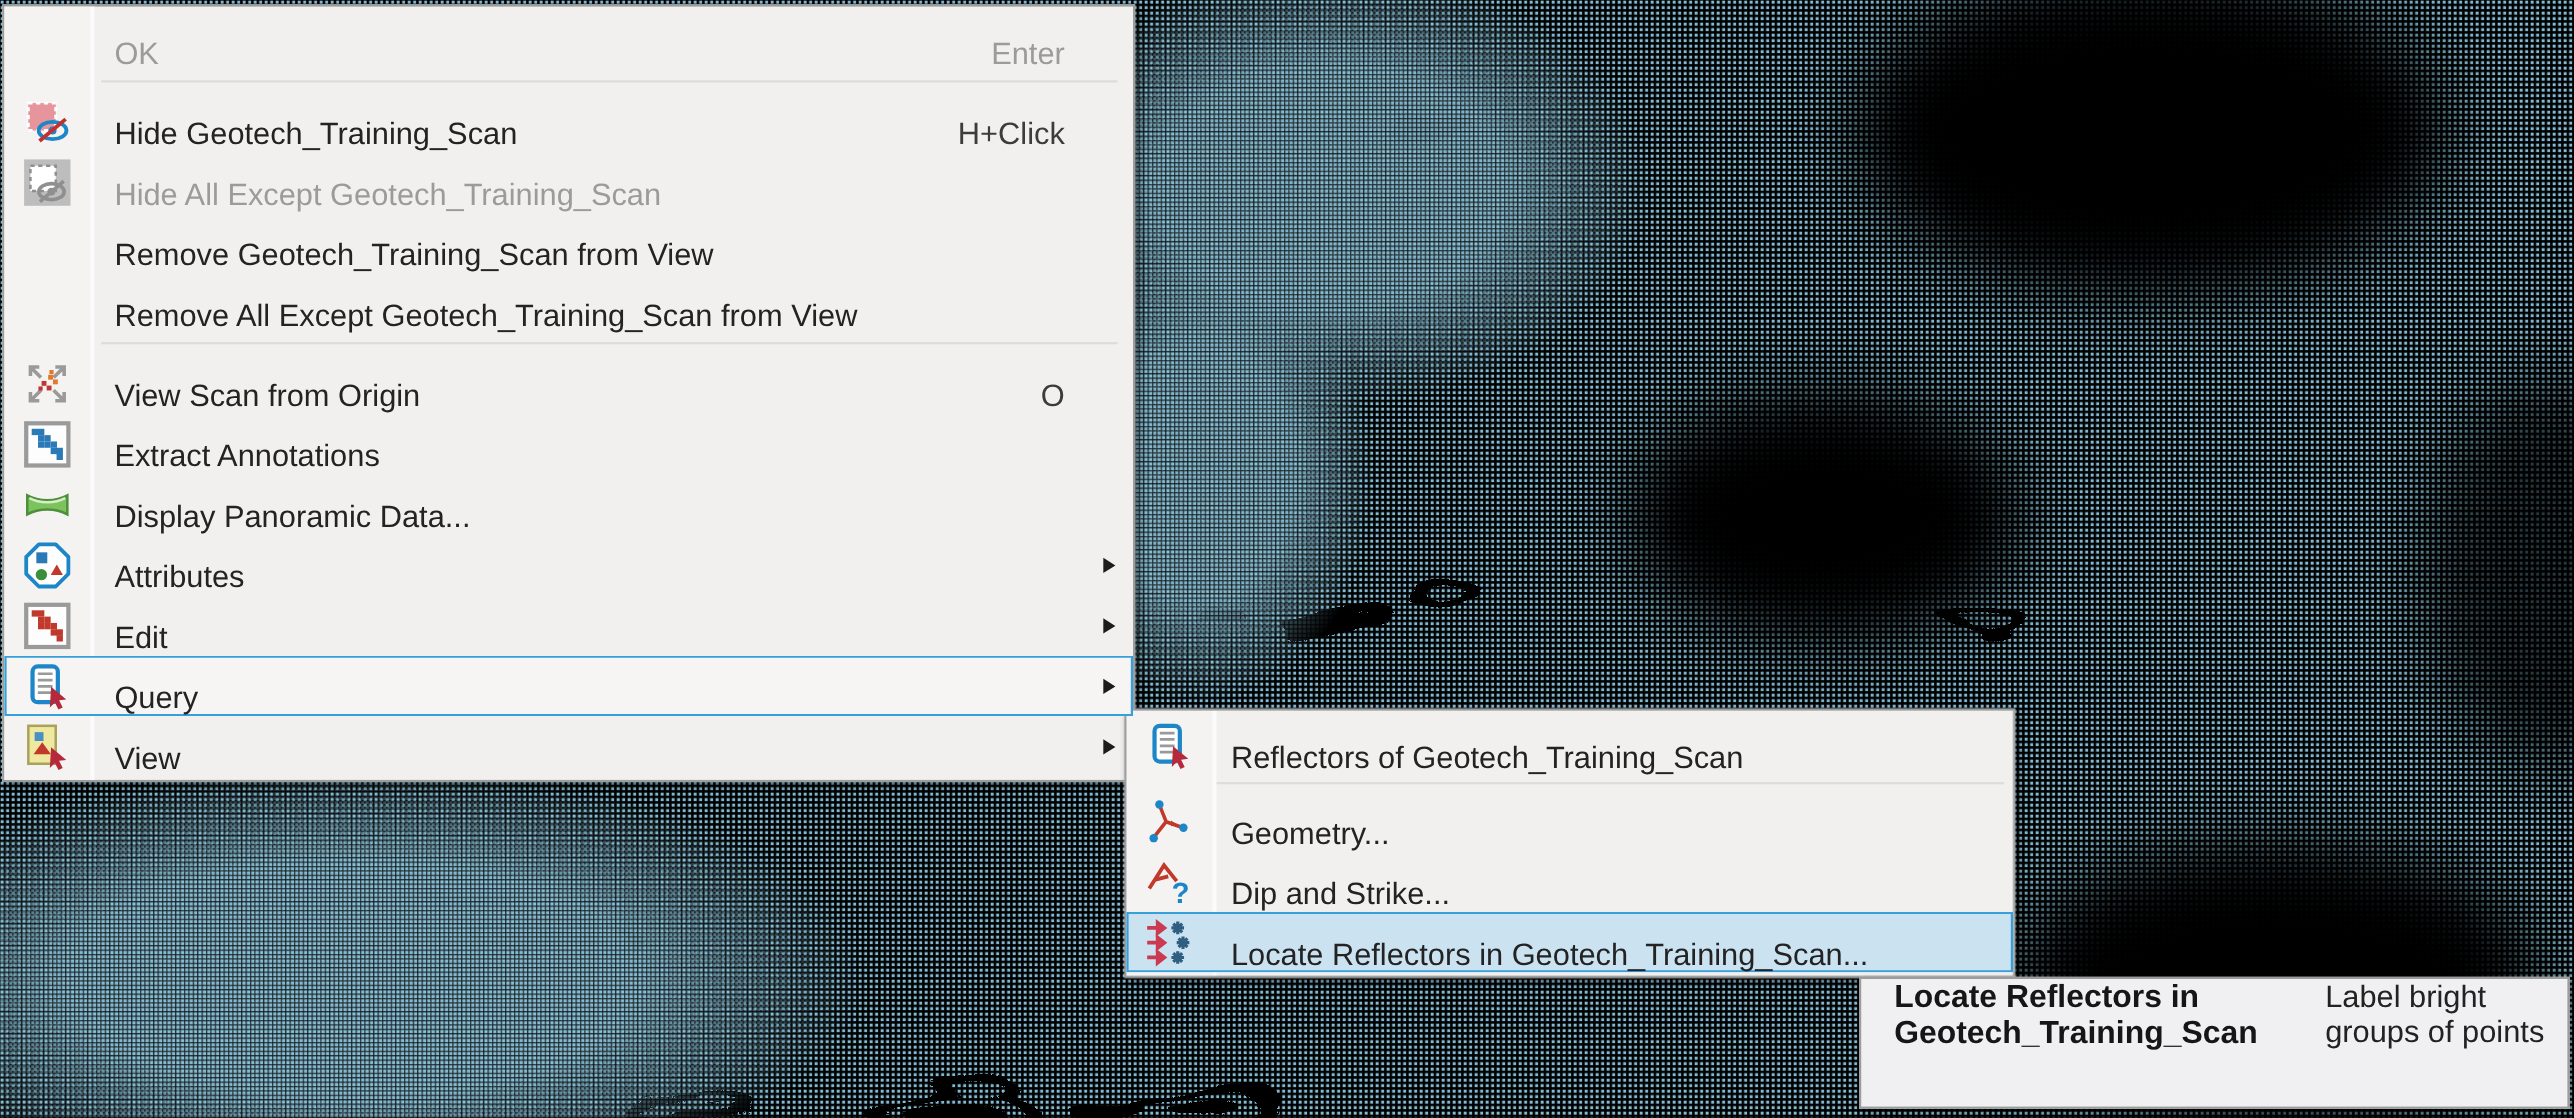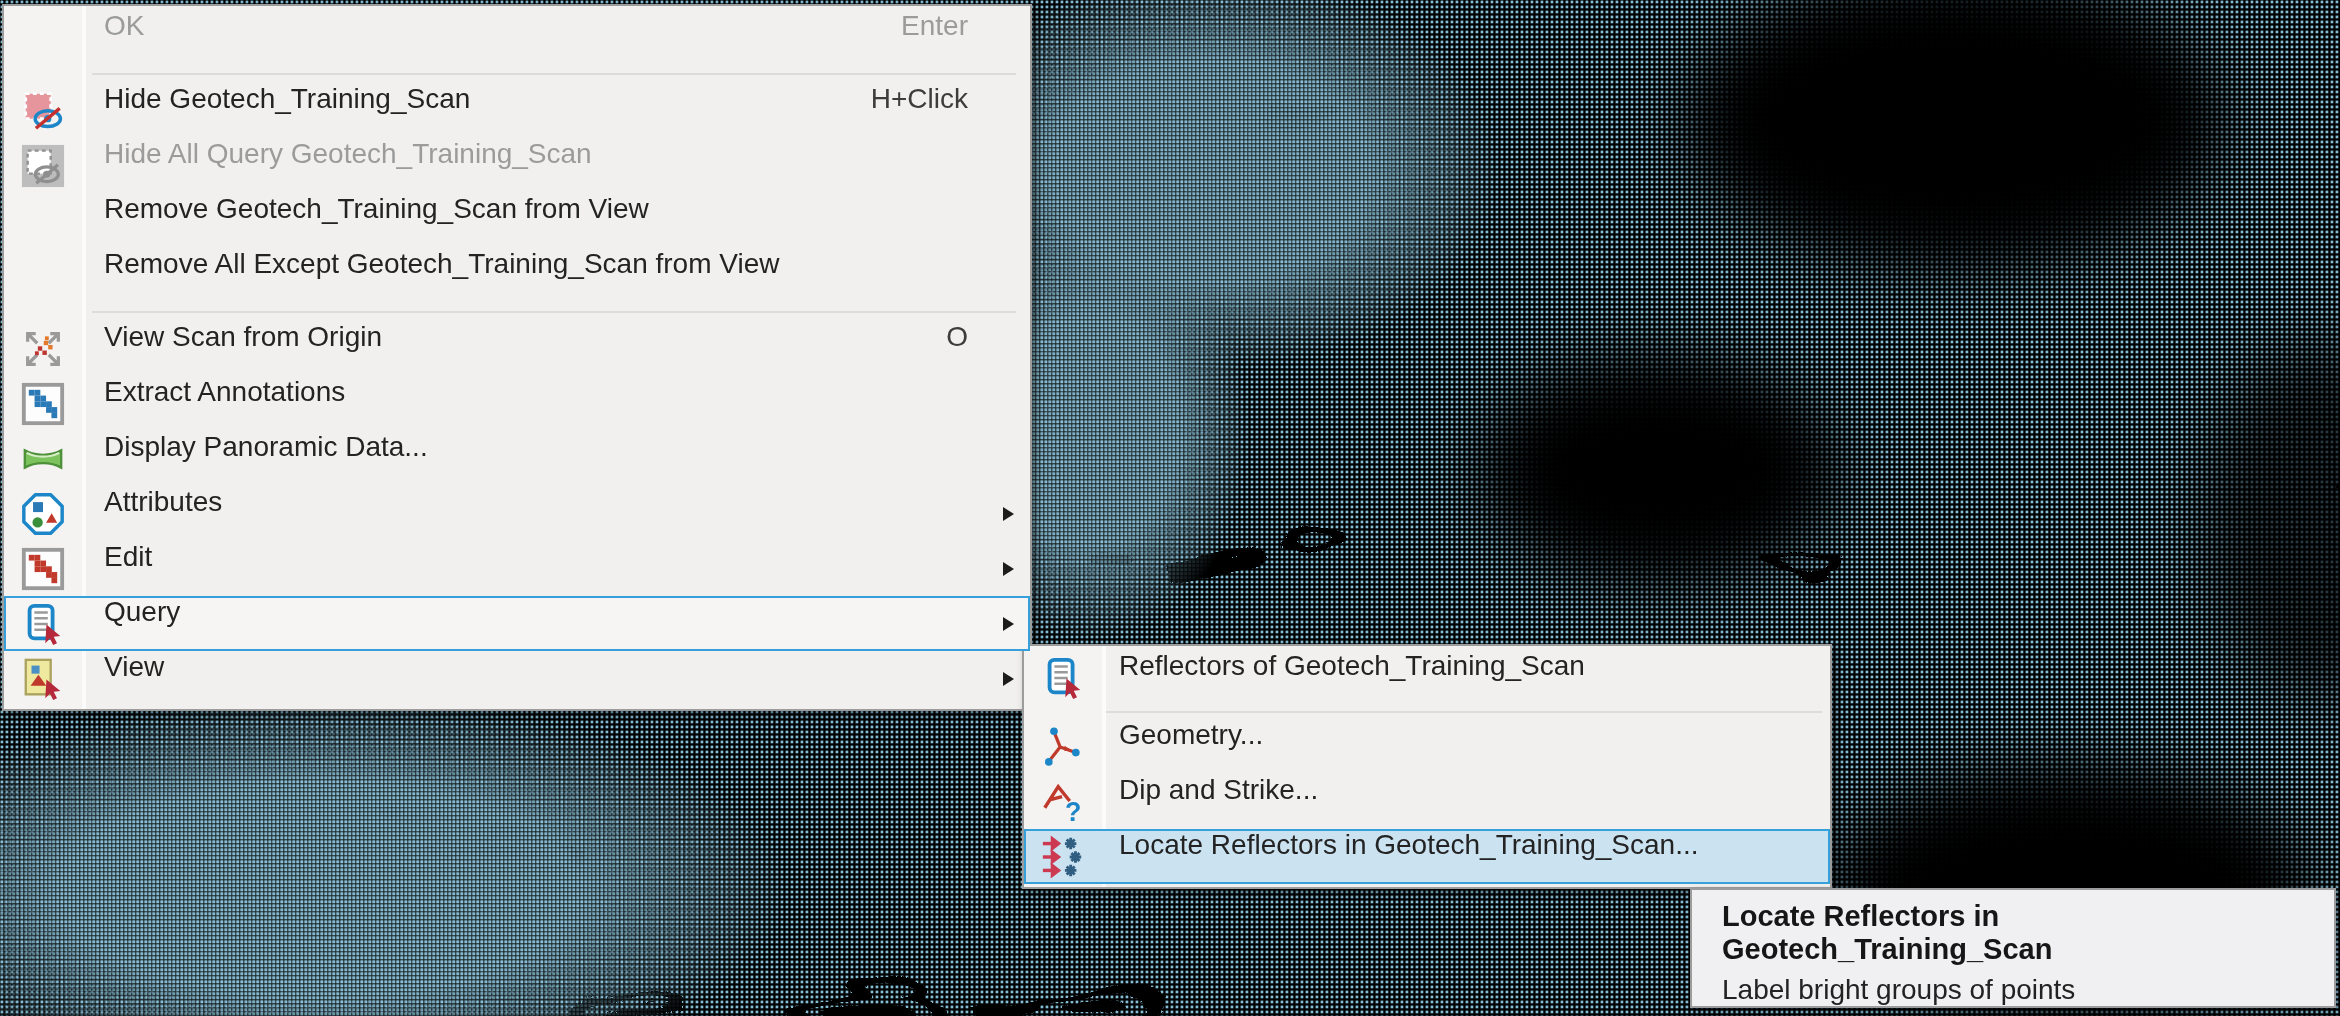--- a/index.html
+++ b/index.html
@@ -14,21 +14,21 @@
 
   
   .menu{
     position:absolute;background:#f1f0ef;border:2px solid #9c9c9c;
     box-shadow:4px 4px 8px rgba(0,0,0,.45);
     box-sizing:border-box;padding:4px 0 3px 0;
   }
   .gutter{position:absolute;top:0;bottom:0;left:0;width:78px;background:#f4f3f2;}
   .gutter-line{position:absolute;top:0;bottom:0;left:78px;width:4px;background:#fbfbfb;}
   .mi{
-    position:relative;height:55px;display:flex;align-items:flex-start;
+    position:relative;height:55px;display:flex;align-items:flex-end;
     font-size:28px;color:#232323;white-space:nowrap;z-index:1;
   }
   .mi .ic{position:absolute;left:16px;top:50%;transform:translateY(-50%);width:46px;height:46px;display:flex;align-items:center;justify-content:center;}
   .mi .ic svg{width:46px;height:46px;}
   .mi .lbl{margin-left:100px;}
   .menu.sub .mi .lbl{margin-left:95px;}
   .mi .sc{margin-left:auto;margin-right:62px;color:#3c3c3c;}
   .mi.disabled .lbl,.mi.disabled .sc{color:#9b9b9b;}
   .mi .arrow{
     position:absolute;right:16px;top:50%;transform:translateY(-50%);
@@ -44,21 +44,21 @@
 
   
   .menu.main{left:2px;top:4px;width:1030px;}
   .menu.sub{left:1022px;top:644px;width:810px;}
 
   
   .tooltip{
     position:absolute;left:1690px;top:888px;width:646px;height:120px;
     background:#f0eff1;border:2px solid #9c9c9c;box-sizing:border-box;
     box-shadow:3px 3px 6px rgba(0,0,0,.4);
-    display:flex;flex-direction:column;justify-content:flex-end;
+    display:flex;justify-content:center;
     padding-left:30px;gap:8px;
   }
   .tooltip .tt-title{font-size:29px;font-weight:bold;color:#161616;}
   .tooltip .tt-desc{font-size:28px;color:#222;}
 </style>
 </head>
 <body>
 
 <div class="viewport">
   <svg width="2340" height="1016" viewBox="0 0 2340 1016">
@@ -144,21 +144,21 @@
   <div class="mi disabled">
     <span class="ic">
       <svg viewBox="0 0 24 24">
         <rect x="1" y="1" width="22" height="22" fill="#bdbdbd"></rect>
         <rect x="4" y="4" width="12" height="12" fill="#ffffff" stroke="#8f8f8f" stroke-width="1.2" stroke-dasharray="2 1.7"></rect>
         <ellipse cx="14" cy="16.3" rx="6" ry="3.8" fill="none" stroke="#8f8f8f" stroke-width="1.7"></ellipse>
         <circle cx="14" cy="16.3" r="1.8" fill="#8f8f8f"></circle>
         <line x1="8.5" y1="21" x2="19.8" y2="11.3" stroke="#8f8f8f" stroke-width="1.7"></line>
       </svg>
     </span>
-    <span class="lbl">Hide All Query Geotech_Training_Scan</span>
+    <span class="lbl">Hide All Except Geotech_Training_Scan</span>
   </div>
 
   <div class="mi">
     <span class="lbl">Remove Geotech_Training_Scan from View</span>
   </div>
 
   <div class="mi">
     <span class="lbl">Remove All Except Geotech_Training_Scan from View</span>
   </div>
 

